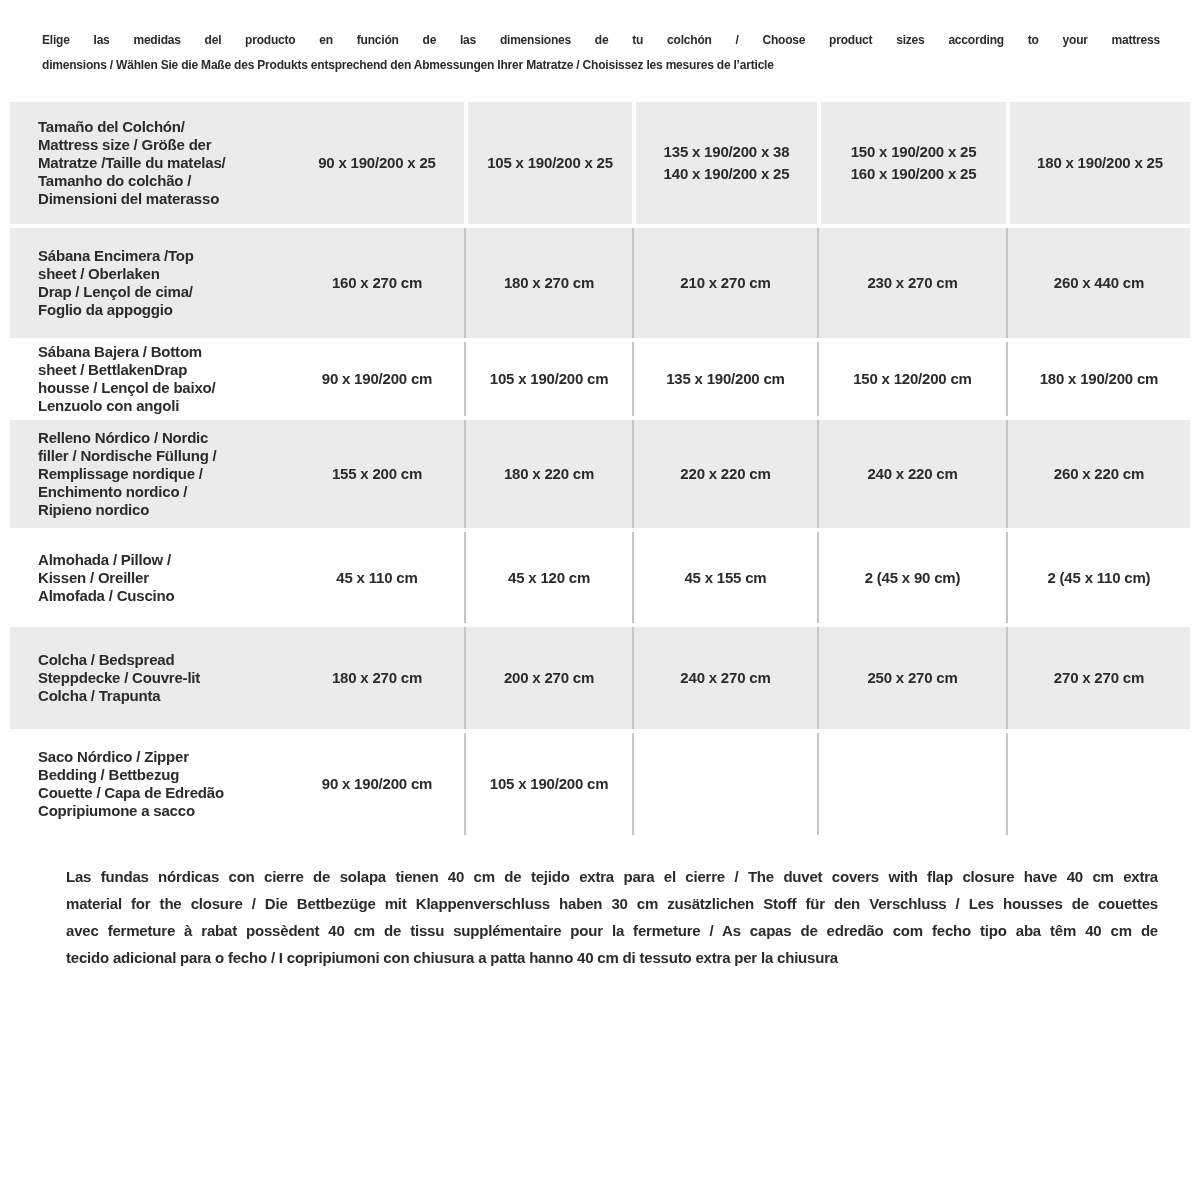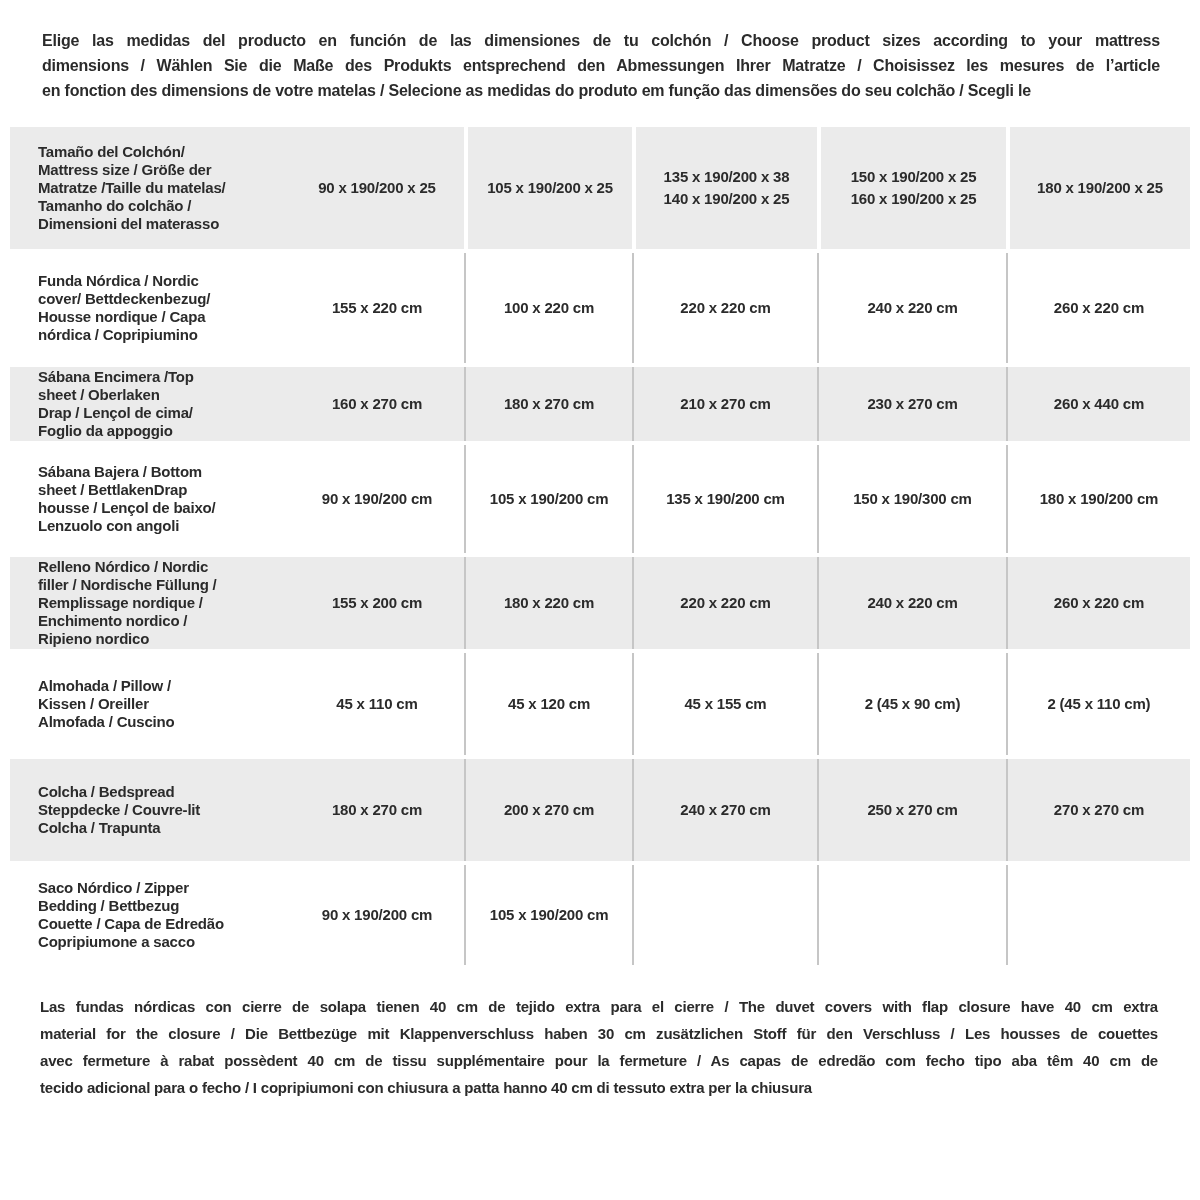--- a/index.html
+++ b/index.html
@@ -13,21 +13,21 @@
   html,body{margin:0;padding:0;background:#ffffff;}
   body{
     width:1200px;height:1200px;overflow:hidden;
     font-family:"Liberation Sans",sans-serif;
     color:var(--text);
     -webkit-font-smoothing:antialiased;
   }
   
   .intro{
     margin:28px 40px 0 42px;
-    font-size:16px;font-weight:700;line-height:25px;letter-spacing:-0.2px;
+    font-size:12px;font-weight:700;line-height:25px;letter-spacing:-0.2px;
   }
   .intro .para-line{text-align:justify;text-align-last:justify;}
   .intro .para-line:last-child{text-align-last:left;}
   
   table.size-table{
     width:1180px;margin:20px 10px 0 10px;
     border-collapse:separate;border-spacing:0 4px;
     table-layout:fixed;
   }
   col.c-label{width:23.7%;}
@@ -58,35 +58,34 @@
   .cell-val{
     text-align:center;line-height:22px;letter-spacing:-0.2px;
   }
   
   tbody .cell-val{border-left:2px solid var(--divider-line);}
   tbody .cell-val.first{border-left:none;}
   thead .cell-val{border-left:4px solid var(--divider-gap);}
   thead .cell-val.first{border-left:none;}
   
   .footnote{
-    margin:24px 42px 0 40px;
+    margin:24px 42px 0 66px;
     font-size:15px;font-weight:700;line-height:27px;letter-spacing:-0.2px;
   }
   .footnote .para-line{text-align:justify;text-align-last:justify;}
   .footnote .para-line:last-child{text-align-last:left;}
 </style>
 </head>
 <body>
 
 <div class="page">
 
   <div class="intro" id="intro">
       <div class="para-line">Elige las medidas del producto en función de las dimensiones de tu colchón / Choose product sizes according to your mattress</div>
       <div class="para-line">dimensions / Wählen Sie die Maße des Produkts entsprechend den Abmessungen Ihrer Matratze / Choisissez les mesures de l’article</div>
-      <div class="para-line">en fonction des dimensions de votre matelas / Selecione as medidas do produto em função das dimensões do seu colchão / Scegli le</div>
     </div>
 
   <table class="size-table">
     <colgroup>
       <col class="c-label">
         <col class="c-v1">
         <col class="c-v2">
         <col class="c-v3">
         <col class="c-v4">
         <col class="c-v5">
@@ -101,51 +100,40 @@
           <th class="cell-val first">90 x 190/200 x 25</th>
           <th class="cell-val">105 x 190/200 x 25</th>
           <th class="cell-val">135 x 190/200 x 38
 140 x 190/200 x 25</th>
           <th class="cell-val">150 x 190/200 x 25
 160 x 190/200 x 25</th>
           <th class="cell-val">180 x 190/200 x 25</th>
         </tr>
       </thead>
     <tbody id="size-table-body">
-        <tr class="white">
-          <td class="cell-label">Funda Nórdica /  Nordic
-cover/ Bettdeckenbezug/
-Housse nordique  / Capa
-nórdica / Copripiumino</td>
-          <td class="cell-val first">155 x 220 cm</td>
-          <td class="cell-val">100 x 220 cm</td>
-          <td class="cell-val">220 x 220 cm</td>
-          <td class="cell-val">240 x 220 cm</td>
-          <td class="cell-val">260 x 220 cm</td>
-        </tr>
         <tr class="gray">
           <td class="cell-label">Sábana Encimera /Top
 sheet / Oberlaken
 Drap / Lençol de cima/
 Foglio da appoggio</td>
           <td class="cell-val first">160 x 270 cm</td>
           <td class="cell-val">180 x 270 cm</td>
           <td class="cell-val">210 x 270 cm</td>
           <td class="cell-val">230 x 270 cm</td>
           <td class="cell-val">260 x 440 cm</td>
         </tr>
         <tr class="white">
           <td class="cell-label">Sábana Bajera / Bottom
 sheet / BettlakenDrap
 housse / Lençol de baixo/
 Lenzuolo con angoli</td>
           <td class="cell-val first">90 x 190/200 cm</td>
           <td class="cell-val">105 x 190/200 cm</td>
           <td class="cell-val">135 x 190/200 cm</td>
-          <td class="cell-val">150 x 190/300 cm</td>
+          <td class="cell-val">150 x 120/200 cm</td>
           <td class="cell-val">180 x 190/200 cm</td>
         </tr>
         <tr class="gray">
           <td class="cell-label">Relleno Nórdico / Nordic
 filler / Nordische Füllung /
 Remplissage nordique /
 Enchimento nordico /
 Ripieno nordico</td>
           <td class="cell-val first">155 x 200 cm</td>
           <td class="cell-val">180 x 220 cm</td>

